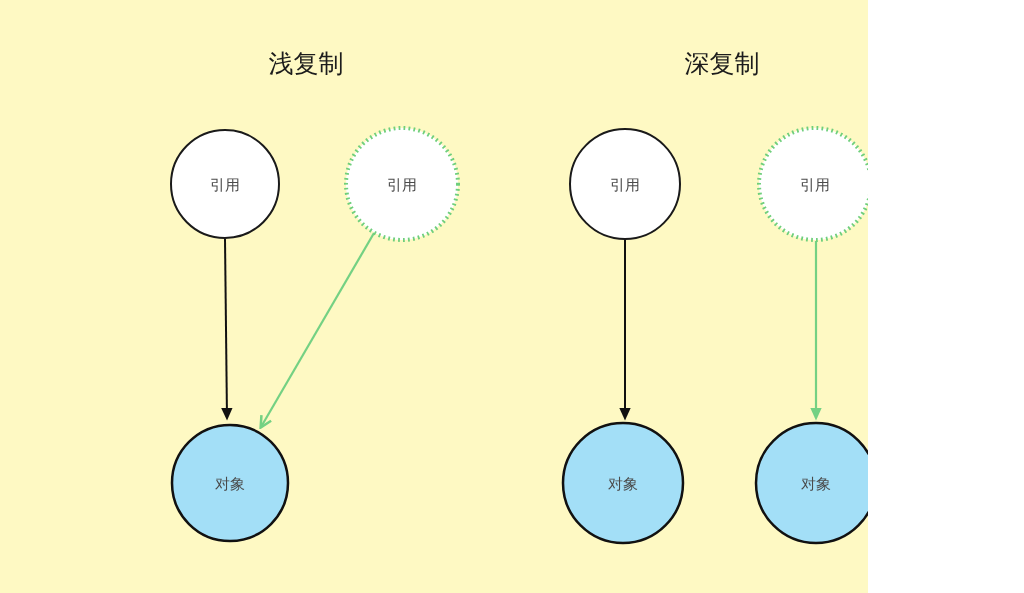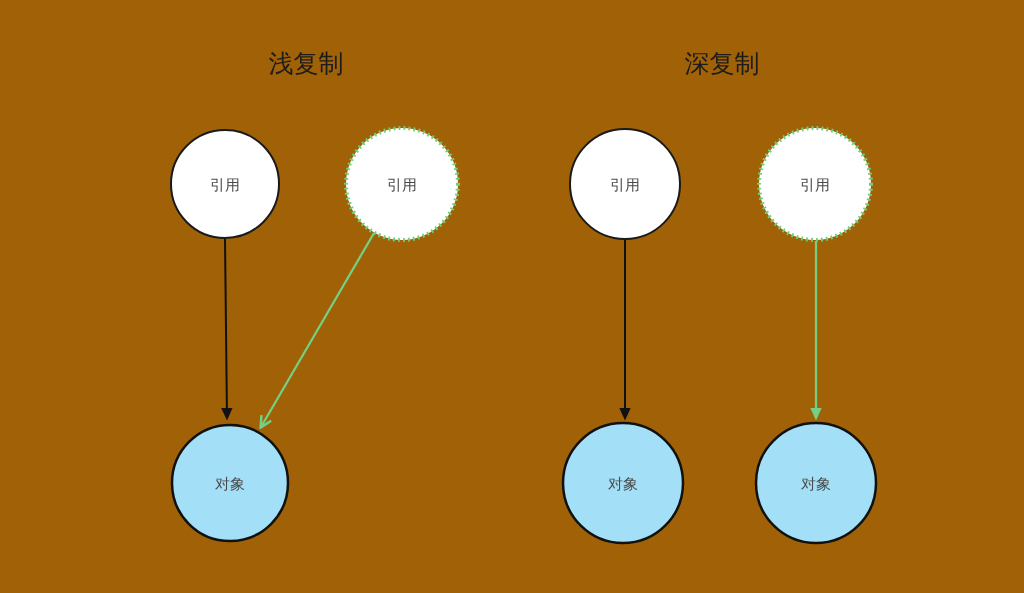--- a/index.html
+++ b/index.html
@@ -2,23 +2,23 @@
 <html><head>
 <meta charset="utf-8">
 <style>
   html, body {
     margin: 0;
     padding: 0;
     background: #ffffff;
   }
   .canvas {
     position: relative;
-    width: 1024px;
+    width: 868px;
     height: 593px;
-    background: #a16207;
+    background: #fef9c3;
     overflow: hidden;
     font-family: "Liberation Sans", "DejaVu Sans", sans-serif;
     text-decoration: underline;
   }
   svg text {
     font-family: "Liberation Sans", "DejaVu Sans", sans-serif;
   }
   .section-title {
     font-size: 25px;
     font-weight: 500;

